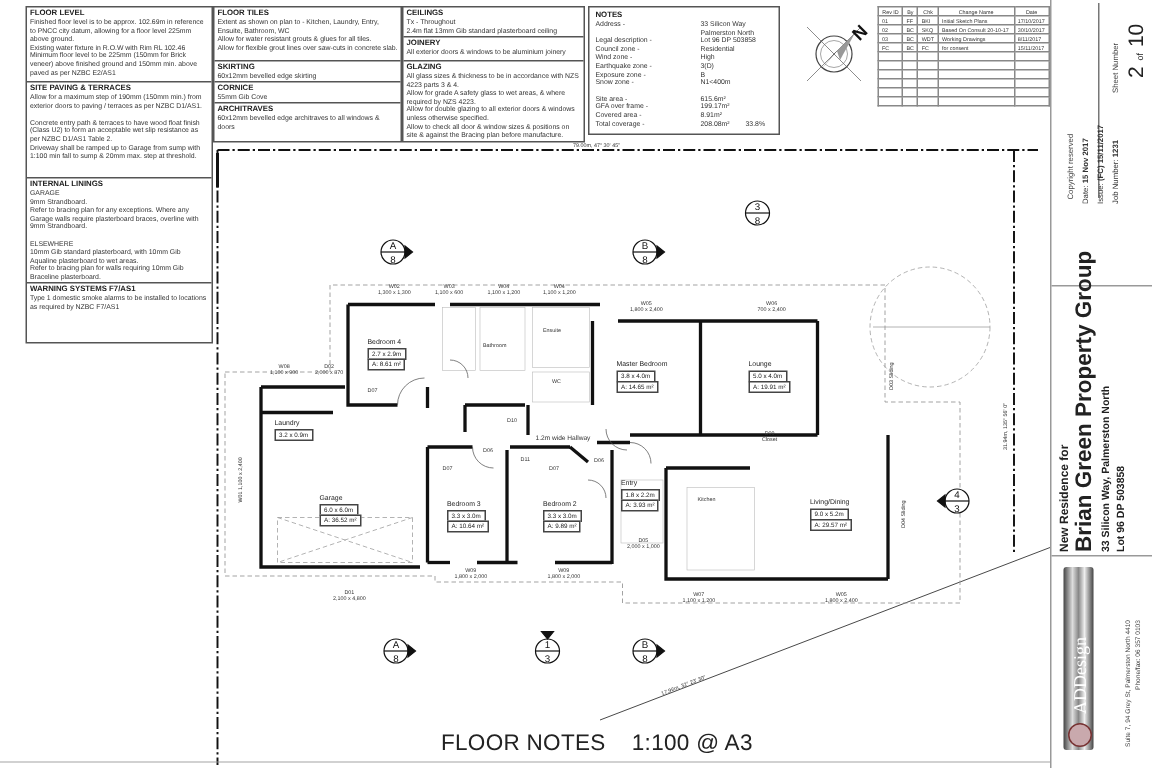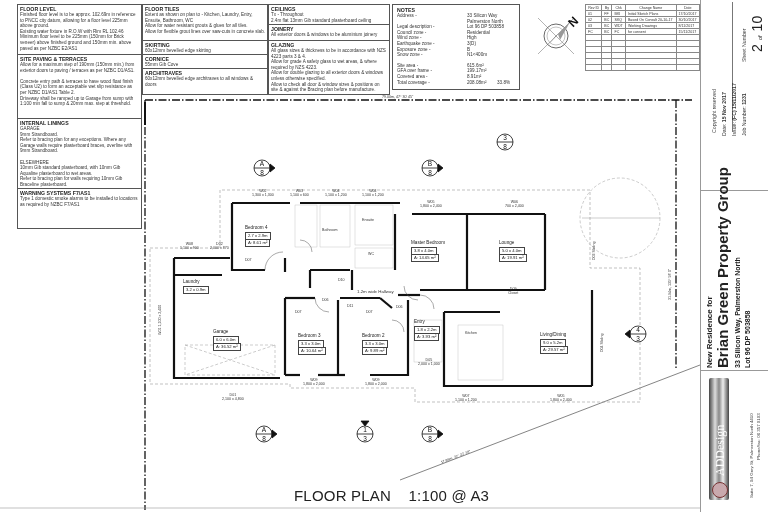--- a/index.html
+++ b/index.html
@@ -509,14 +509,14 @@
 <div class="vtext small" style="left:600px;top:352px;"><span>D04</span> <span>Sliding</span></div>
 <div class="small" style="left:338px;top:278px;">D10</div>
 <div class="small" style="left:347px;top:304px;">D11</div>
 <div class="small" style="left:322px;top:298px;">D06</div>
 <div class="small" style="left:295px;top:310px;">D07</div>
 <div class="small" style="left:366px;top:310px;">D07</div>
 <div class="small" style="left:396px;top:305px;">D06</div>
 <div class="small" style="left:245px;top:258px;">D07</div>
 
 <div class="title-floor" style="left:294px;top:487px;">
-  <span>FLOOR PLAN</span>&nbsp;&nbsp;&nbsp;&nbsp;<span>1:100 @ A3</span>
+  <span>FLOOR NOTES</span>&nbsp;&nbsp;&nbsp;&nbsp;<span>1:100 @ A3</span>
 </div>
 
 </body></html>

